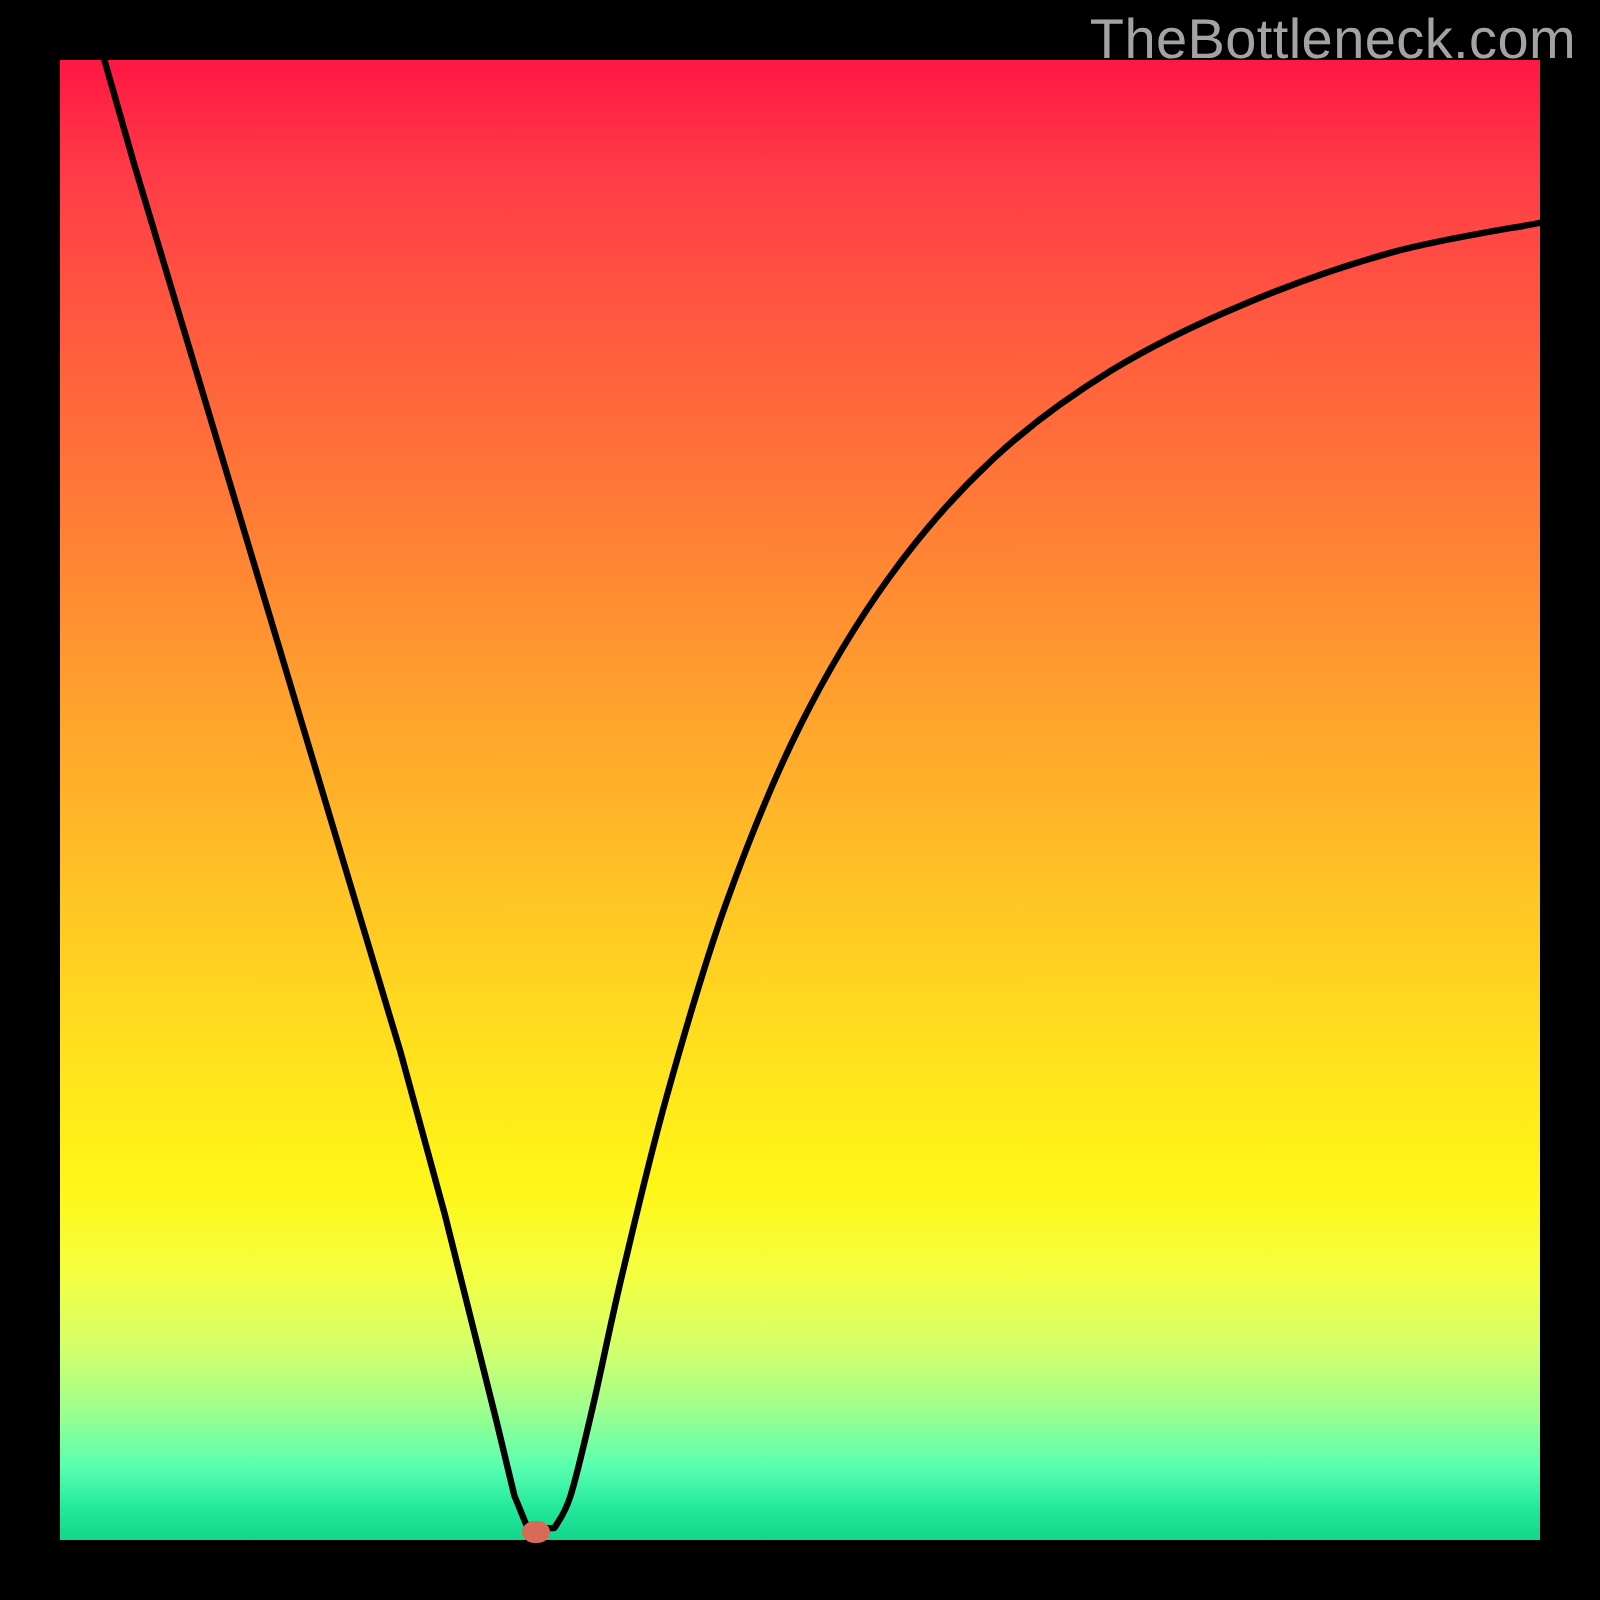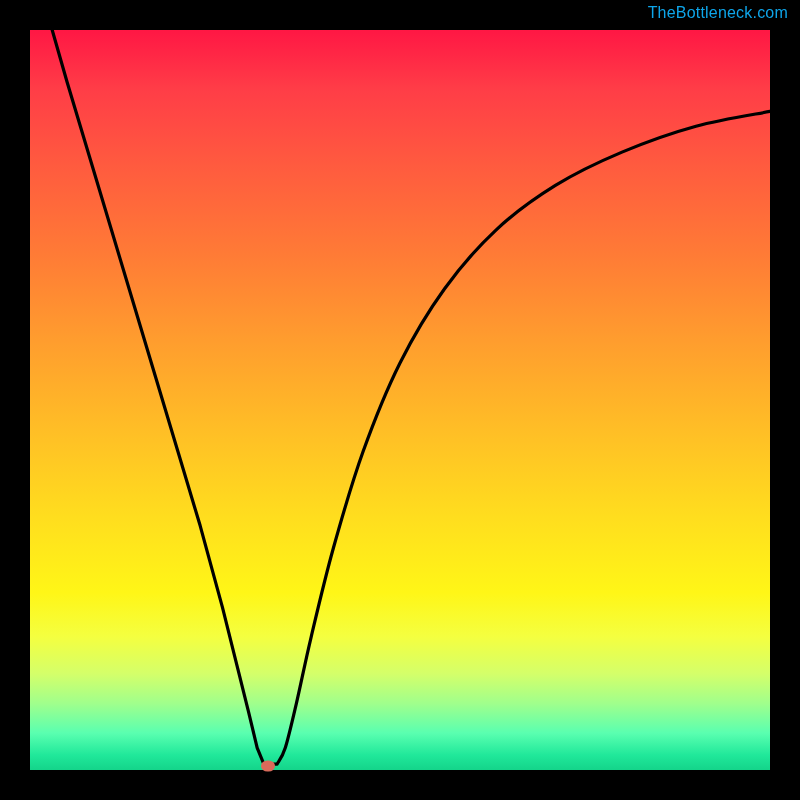--- a/index.html
+++ b/index.html
@@ -40,22 +40,22 @@
       #a0ff8c 91%,
       #5affb0 95%,
       #20e89a 98%,
       #14d48a 100%
     );
   }
   .watermark {
     position: absolute;
     top: 4px;
     right: 12px;
-    color: #0ea5e9;
-    font-size: 16px;
+    color: #a3a3a3;
+    font-size: 28px;
     letter-spacing: 0.2px;
     user-select: none;
     text-align: center;
   }
   svg.curve {
     position: absolute;
     top: 0;
     left: 0;
     width: 740px;
     height: 740px;

